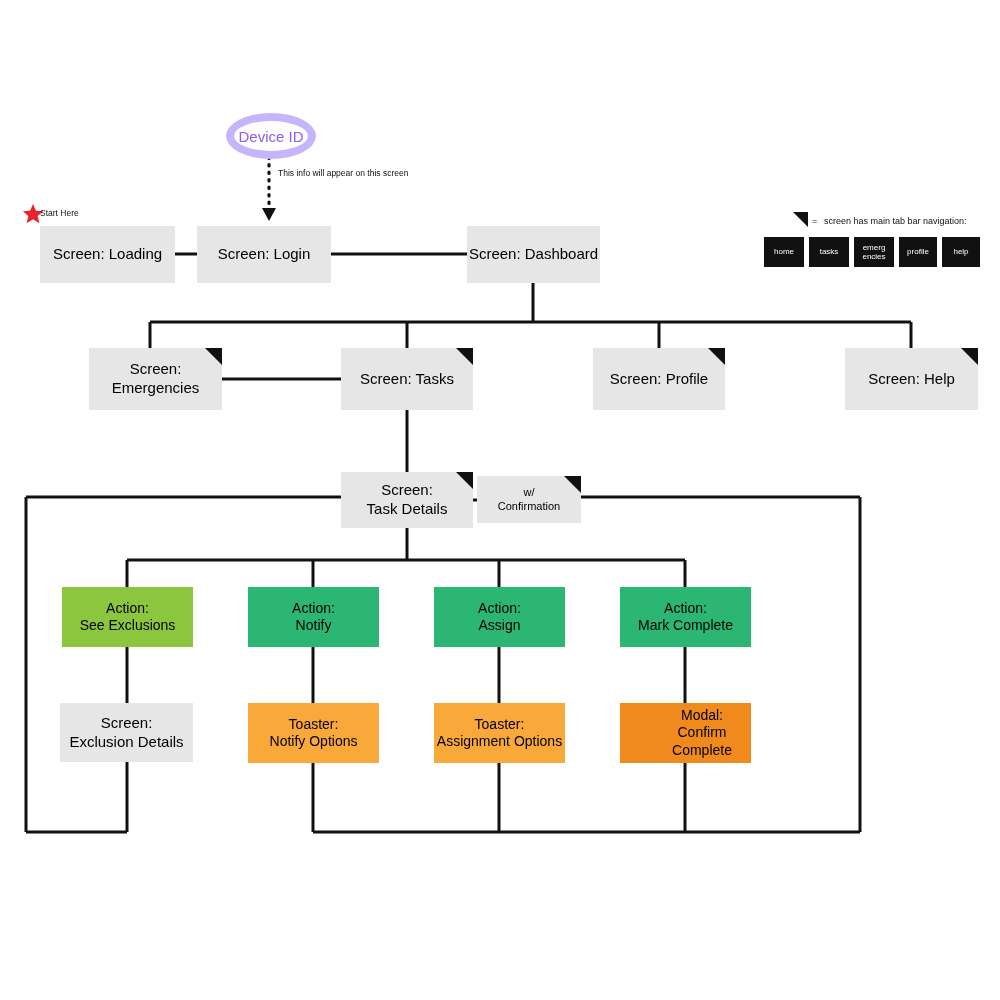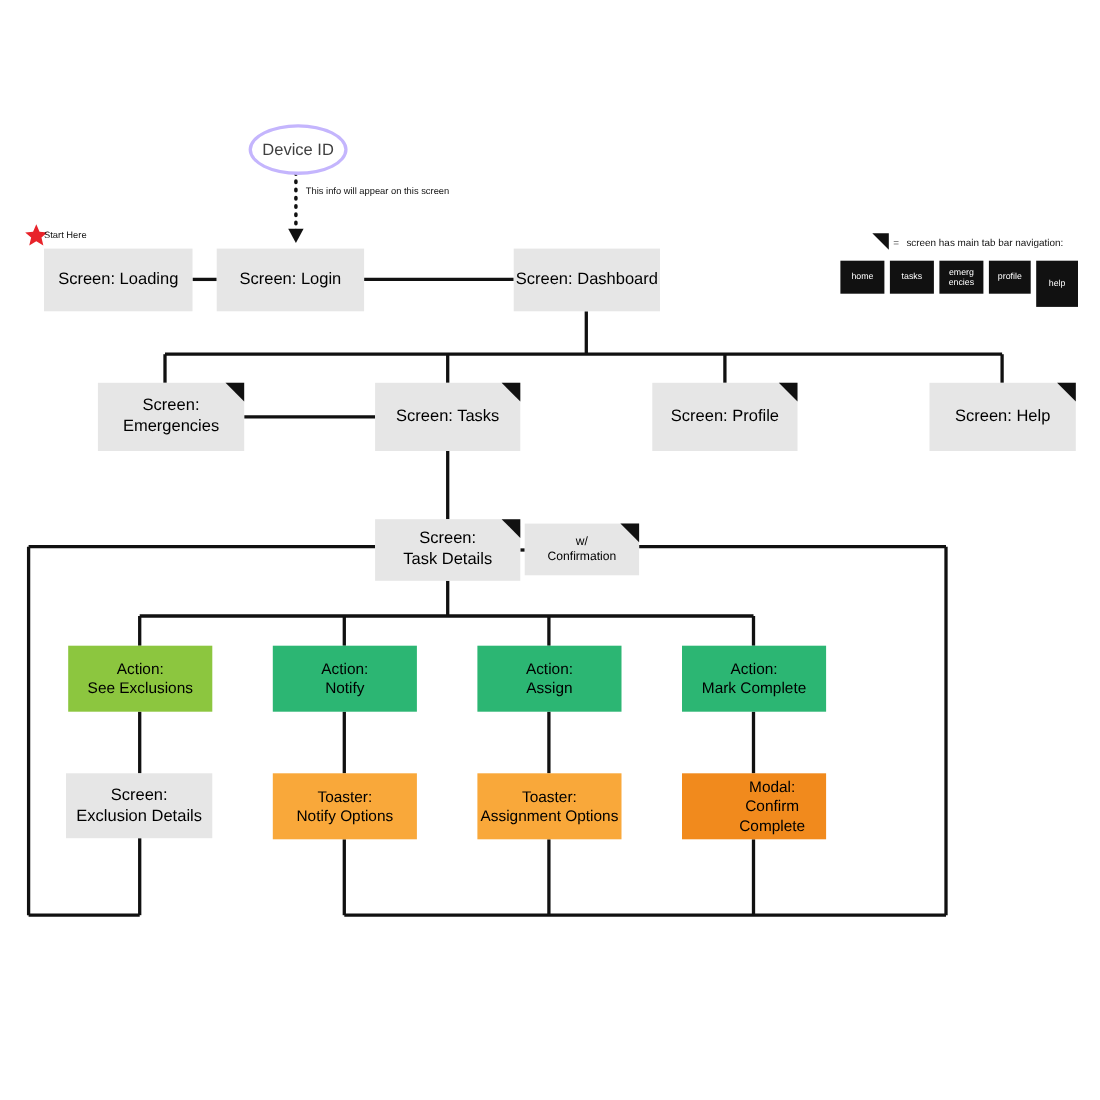--- a/index.html
+++ b/index.html
@@ -52,28 +52,28 @@
     top: 0; right: 0;
     width: 0; height: 0;
     border-top: 17px solid #111111;
     border-left: 17px solid transparent;
   }
 
   
   .ellipse {
     position: absolute;
     box-sizing: border-box;
-    border: 3px solid #c4b5fd;
+    border: 8px solid #c4b5fd;
     border-radius: 50%;
     background: #ffffff;
     display: flex;
     align-items: center;
     justify-content: center;
     font-size: 15px;
-    color: #404040;
+    color: #8b5cf6;
     z-index: 4;
   }
 
   .annotation {
     position: absolute;
     font-size: 8.5px;
     color: #111111;
     z-index: 4;
     white-space: nowrap;
   }
@@ -191,21 +191,21 @@
 
   <div class="legend-tri" style="left:793px; top:212px;"></div>
   <div class="legend-text" style="left:812px; top:216px;">=</div>
   <div class="legend-text" style="left:824px; top:216px;">screen has main tab bar navigation:</div>
 
   <div class="tabbtn" style="left:764px; top:237px; width:40px; height:30px;">home</div>
   <div class="tabbtn" style="left:809px; top:237px; width:40px; height:30px;">tasks</div>
   <div class="tabbtn" style="left:854px; top:237px; width:40px; height:30px;">emerg
 encies</div>
   <div class="tabbtn" style="left:899px; top:237px; width:38px; height:30px;">profile</div>
-  <div class="tabbtn" style="left:942px; top:237px; width:38px; height:42px;">help</div>
+  <div class="tabbtn" style="left:942px; top:237px; width:38px; height:30px;">help</div>
 
   <div id="nodes">
       <div class="node screen" style="left: 40px; top: 226px; width: 135px; height: 57px;"><span>Screen: Loading</span></div>
       <div class="node screen" style="left: 197px; top: 226px; width: 134px; height: 57px;"><span>Screen: Login</span></div>
       <div class="node screen" style="left: 467px; top: 226px; width: 133px; height: 57px;"><span>Screen: Dashboard</span></div>
       <div class="node screen" style="left: 89px; top: 348px; width: 133px; height: 62px;"><span>Screen:
 Emergencies</span><span class="tabmark"></span></div>
       <div class="node screen" style="left: 341px; top: 348px; width: 132px; height: 62px;"><span>Screen: Tasks</span><span class="tabmark"></span></div>
       <div class="node screen" style="left: 593px; top: 348px; width: 132px; height: 62px;"><span>Screen: Profile</span><span class="tabmark"></span></div>
       <div class="node screen" style="left: 845px; top: 348px; width: 133px; height: 62px; text-align: center;"><span>Screen: Help</span><span class="tabmark"></span></div>

